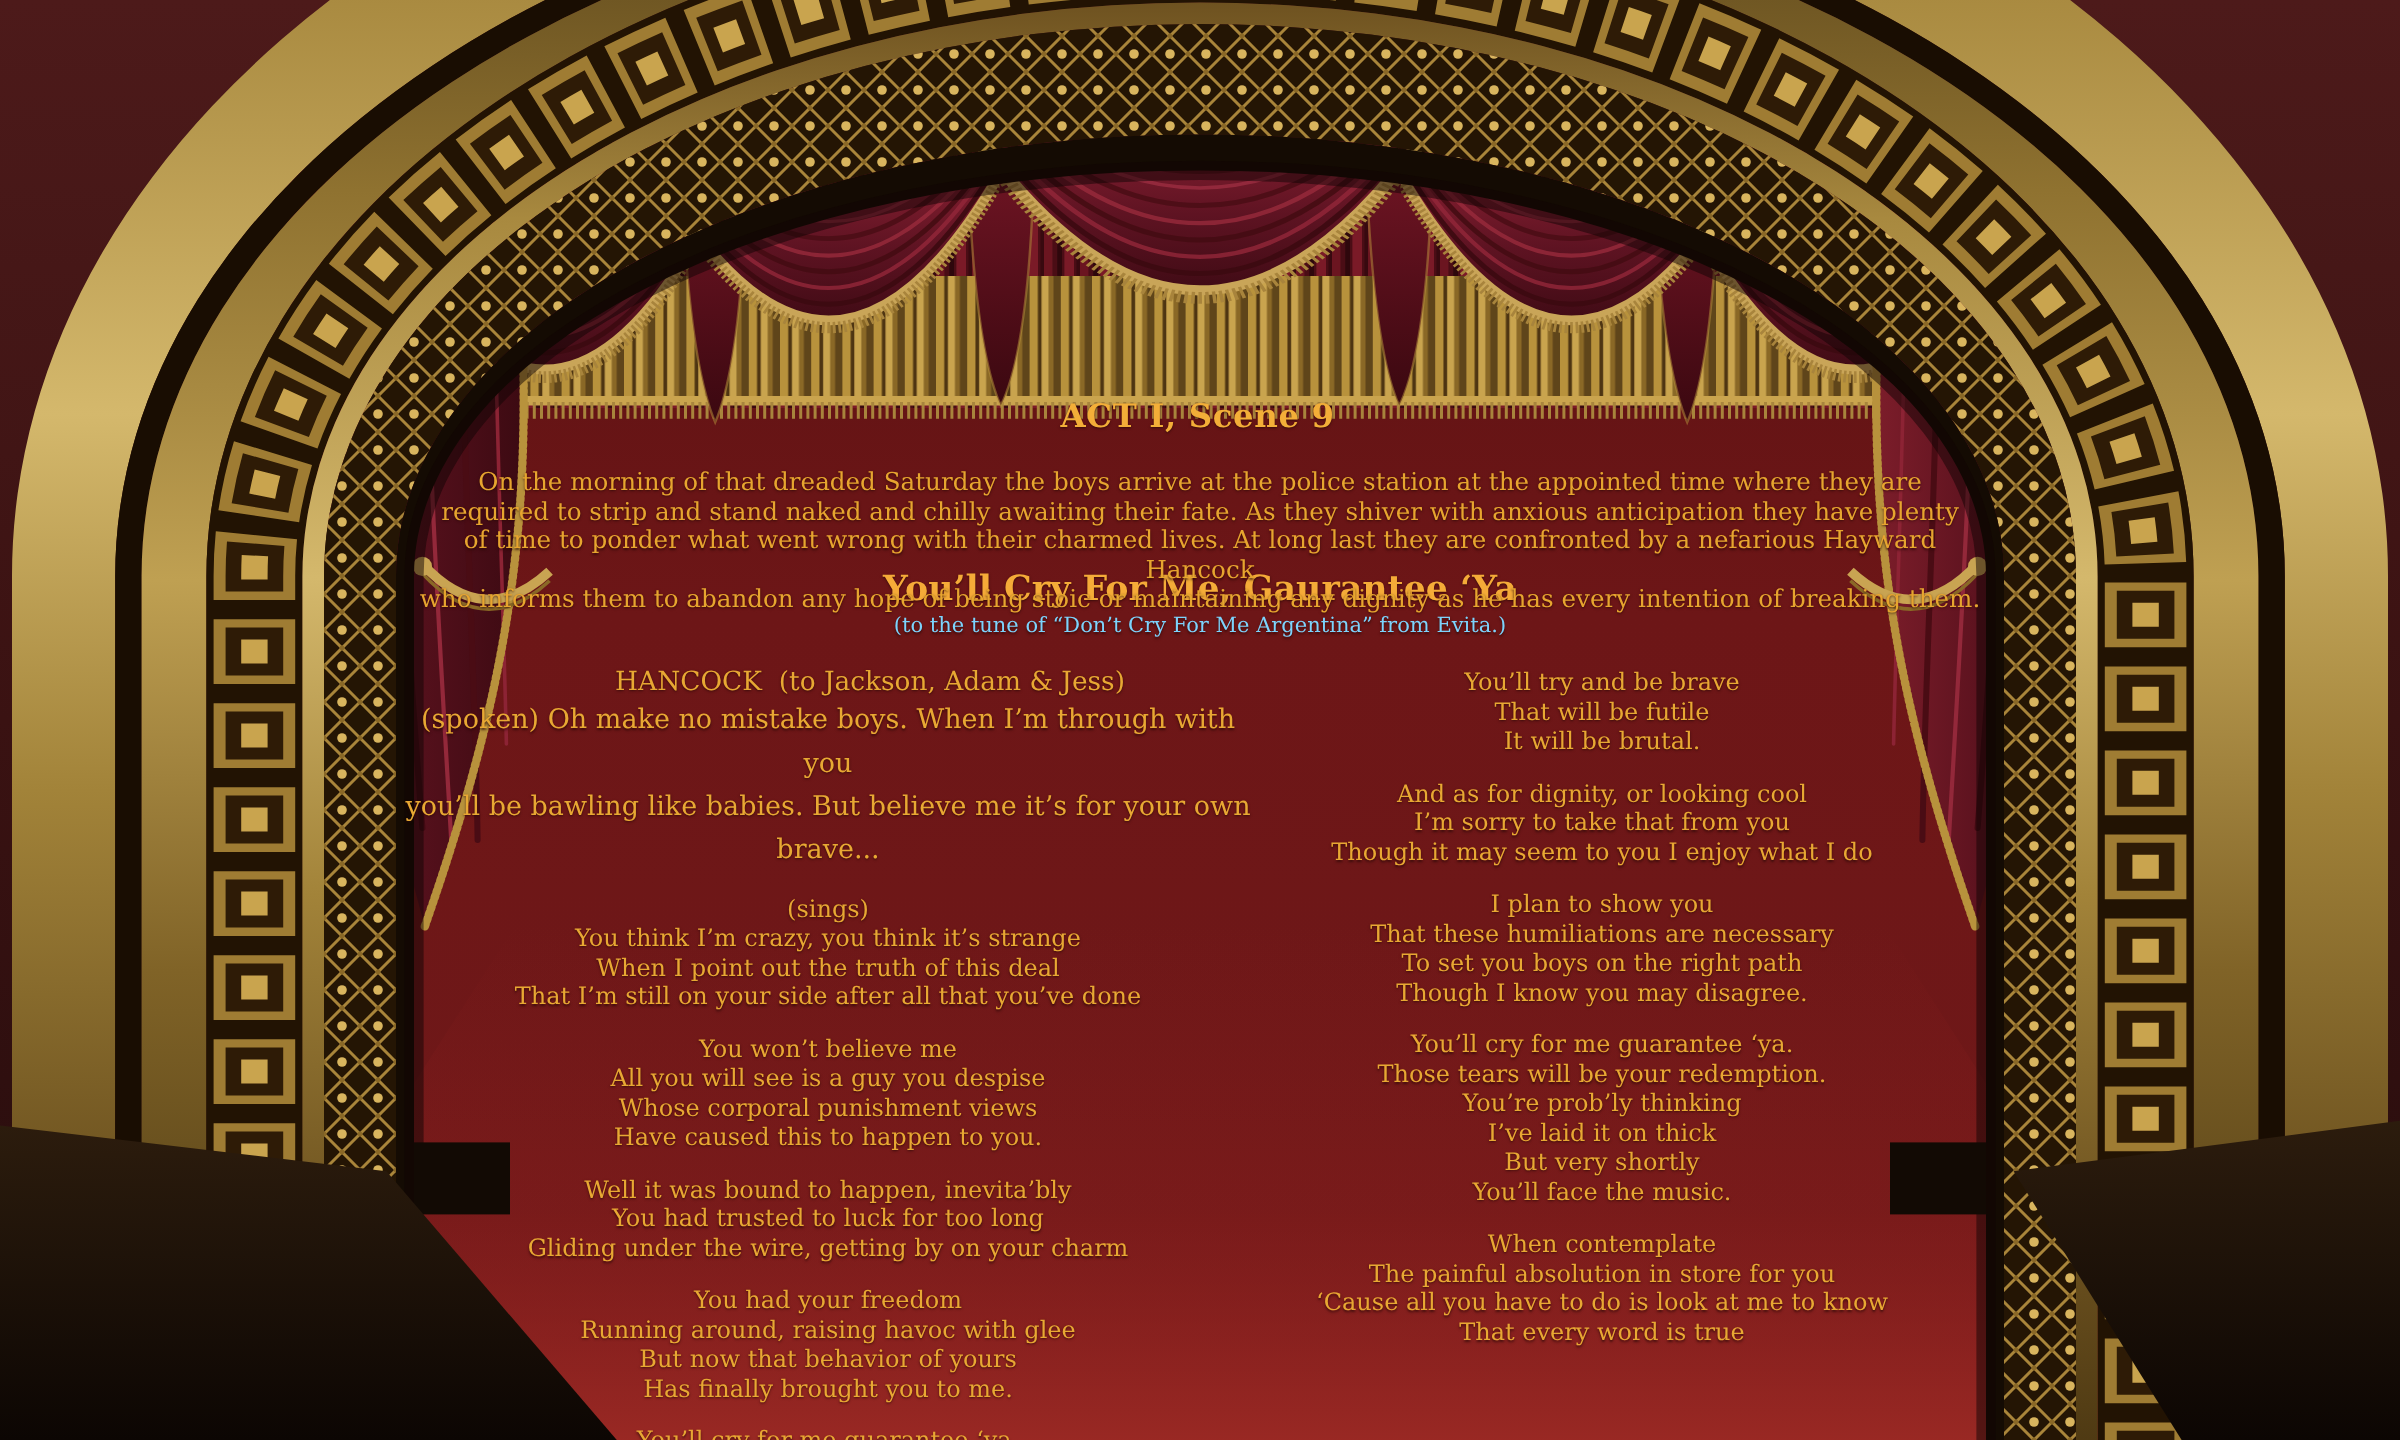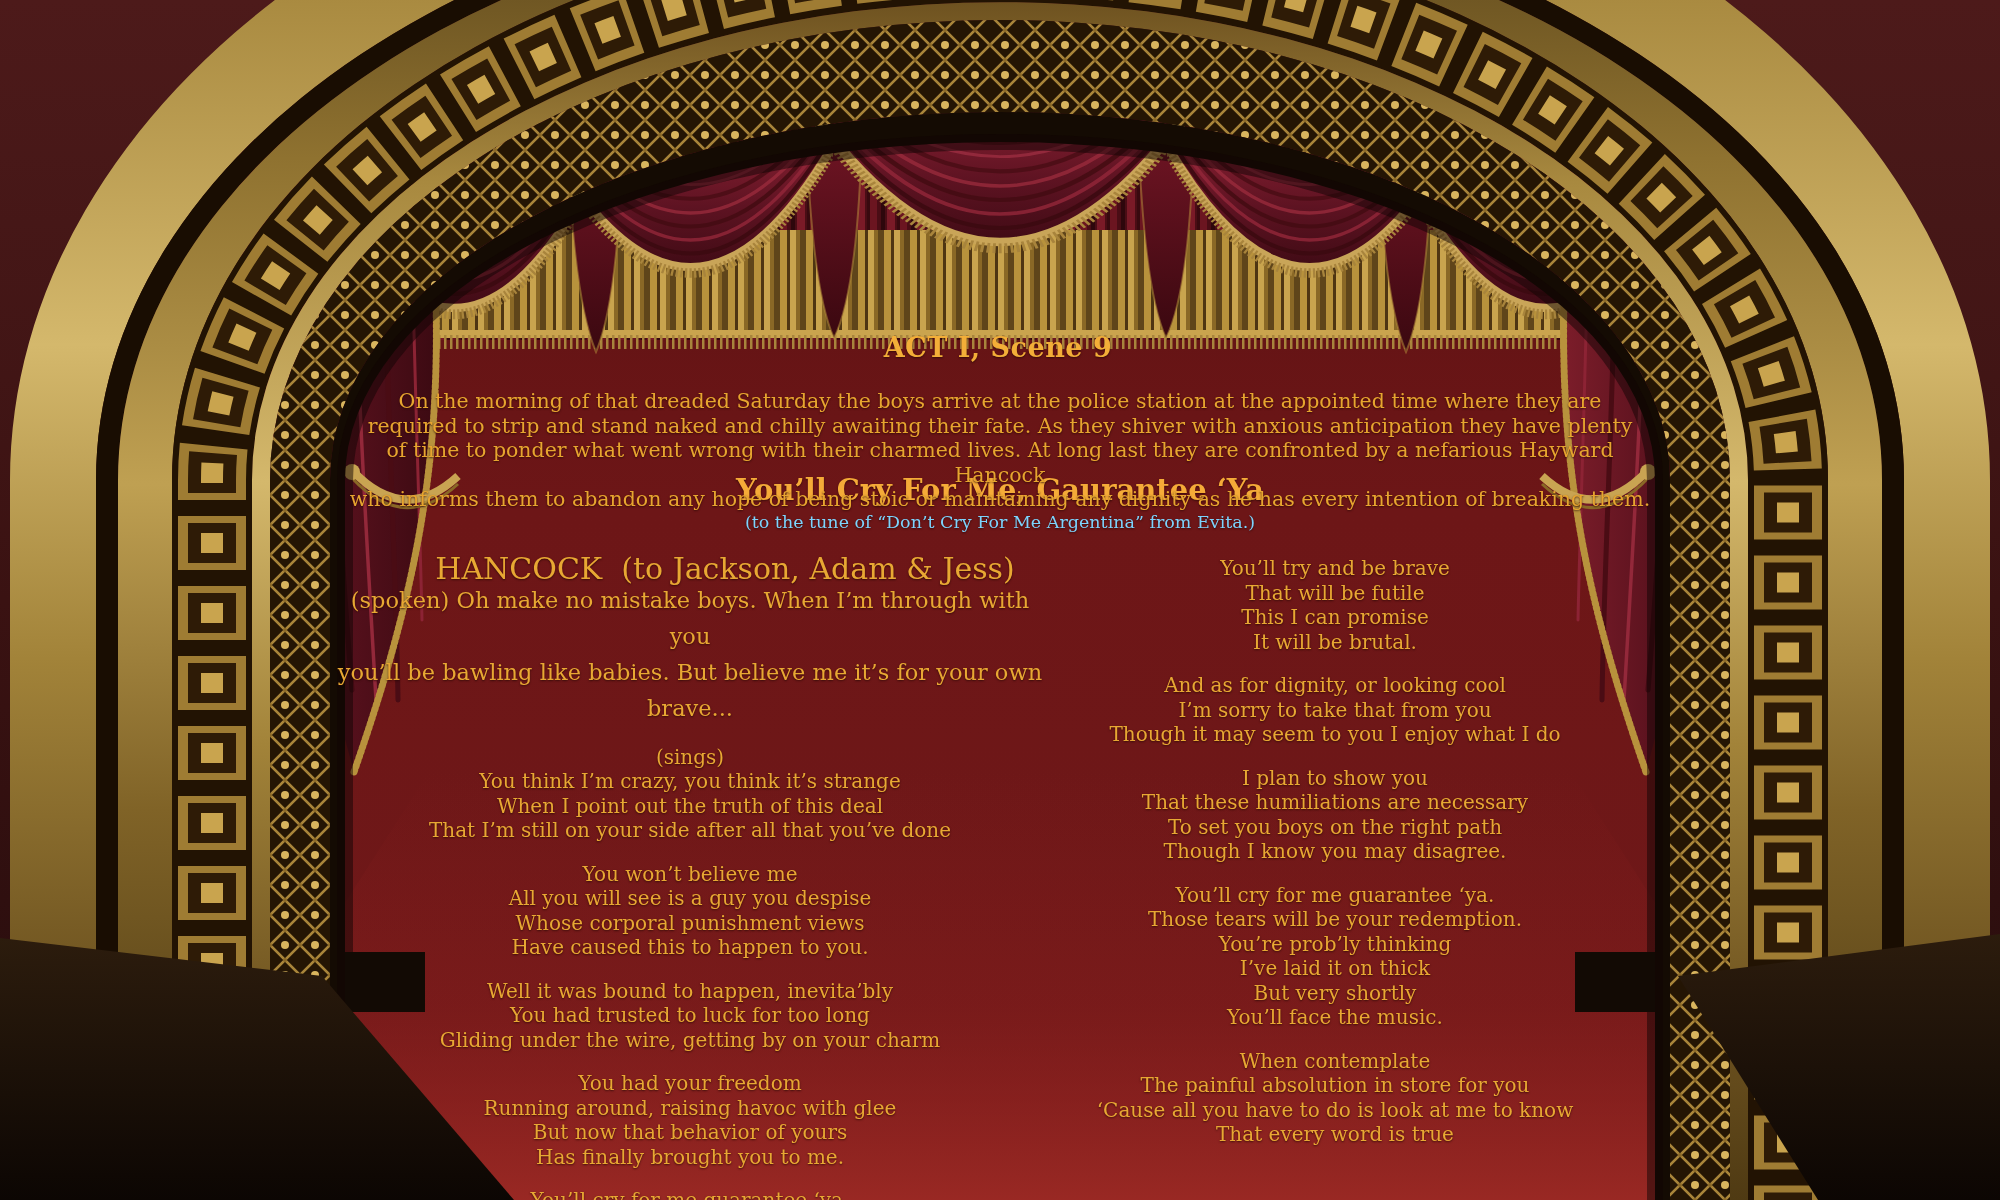--- a/index.html
+++ b/index.html
@@ -11,21 +11,21 @@
        text-shadow:0 1px 2px rgba(40,8,6,.75);}
   .act-heading{top:332px;left:0;width:1996px;font-size:27px;font-weight:bold;
        color:#f3ae38;letter-spacing:.5px;}
   .intro{top:389px;left:340px;width:1320px;font-size:20.5px;line-height:24.5px;color:#e7a52f;}
   .song-title{top:473px;left:0;width:2000px;font-size:29px;font-weight:bold;color:#f5ab38;}
   .song-subtitle{top:512px;left:0;width:2000px;font-size:17.5px;color:#7dd3fc;}
   .col{top:556px;font-size:20px;line-height:24.5px;}
   .col-left{left:330px;width:720px;}
   .col-right{left:975px;width:720px;}
   .stanza{margin-bottom:19px;}
-  .stanza.speaker{transform:translateX(35px);font-size:30px;line-height:25.5px;margin-bottom:0;}
+  .stanza.speaker{transform:translateX(35px);font-size:22px;line-height:25.5px;margin-bottom:0;}
   .stanza.spoken{font-size:22.5px;line-height:36px;}
   .line{white-space:pre-wrap;}
 </style>
 </head>
 <body>
 
 <div class="page">
 
   <svg class="art" viewBox="0 0 2000 1200" width="2000" height="1200" aria-hidden="true">
     <defs>
@@ -246,21 +246,20 @@
       <div class="stanza">
           <div class="line">You’ll cry for me guarantee ‘ya.</div>
           <div class="line">The truth is you can’t avoid it.</div>
         </div>
     </div>
 
     <div class="txt col col-right">
       <div class="stanza">
           <div class="line">You’ll try and be brave</div>
           <div class="line">That will be futile</div>
-          <div class="line">This I can promise</div>
           <div class="line">It will be brutal.</div>
         </div>
       <div class="stanza">
           <div class="line">And as for dignity, or looking cool</div>
           <div class="line">I’m sorry to take that from you</div>
           <div class="line">Though it may seem to you I enjoy what I do</div>
         </div>
       <div class="stanza">
           <div class="line">I plan to show you</div>
           <div class="line">That these humiliations are necessary</div>

